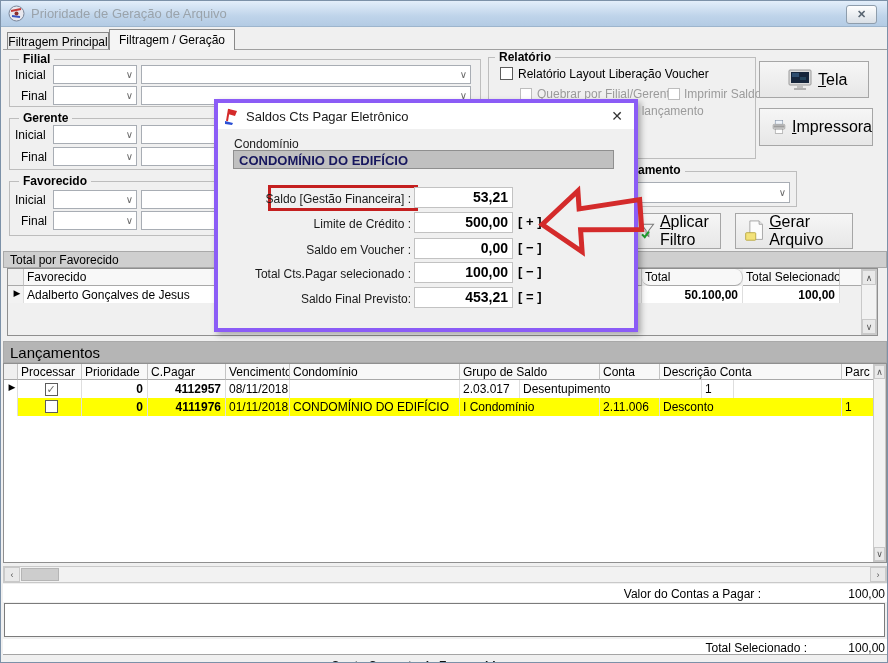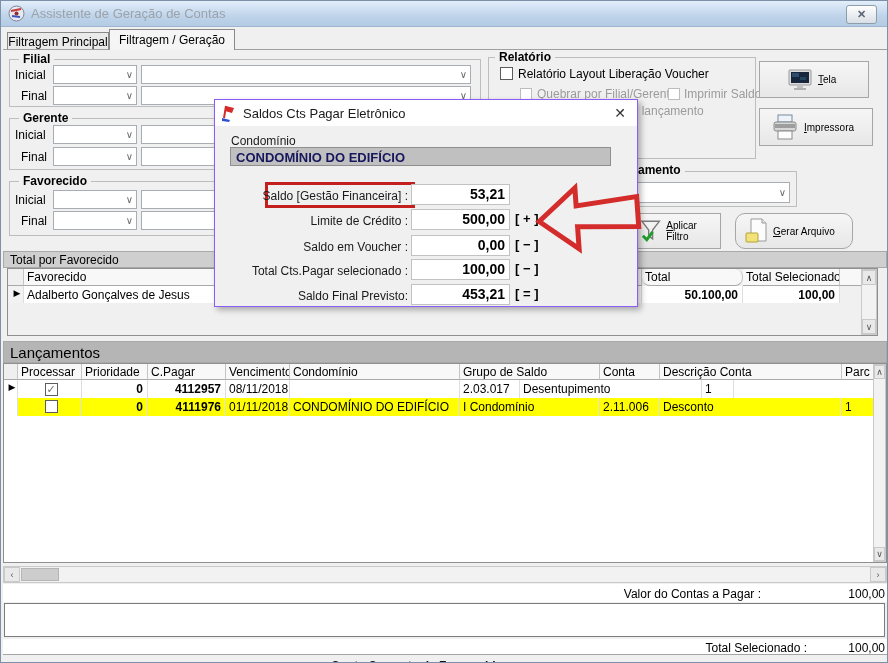--- a/index.html
+++ b/index.html
@@ -15,36 +15,36 @@
   .tab.active{left:108px;top:28px;width:126px;height:21px;line-height:21px;background:#f5f5f5;z-index:3;}
   .page{position:absolute;left:2px;top:48px;width:884px;height:613px;background:#f0f0f0;border-top:1px solid #a0a0a0;}
   .gbox{position:absolute;border:1px solid #bdbdbd;background:transparent;}
   .glabel{position:absolute;font-size:12px;font-weight:bold;color:#000;background:#f0f0f0;padding:0 4px;white-space:nowrap;}
   .lbl{position:absolute;font-size:12px;color:#000;white-space:nowrap;}
   .lbl.gray{color:#9b9b9b;}
   .combo{position:absolute;background:#fff;border:1px solid #a8adb4;}
   .chev{position:absolute;right:3px;top:50%;transform:translateY(-55%);font-size:10px;color:#6b6b6b;}
   .cb{position:absolute;width:13px;height:13px;background:#fff;border:1px solid #5c5c5c;}
   .cb.disabled{border-color:#bdbdbd;}
-  .btn{position:absolute;background:linear-gradient(#f6f6f6,#e7e7e7);border:1px solid #a6a6a6;font-size:10px;color:#000;
+  .btn{position:absolute;background:linear-gradient(#f6f6f6,#e7e7e7);border:1px solid #a6a6a6;font-size:16px;color:#000;
     display:flex;align-items:center;cursor:default;}
   .ulf::first-letter{text-decoration:underline;}
   .band{position:absolute;font-size:12px;color:#000;background:#c7c7c7;border:1px solid #a9a9a9;padding-left:6px;}
   .grid{position:absolute;background:#fff;border:1px solid #8f8f8f;}
   .gh{font-size:12px;color:#000;background:#f8f8f8;border-right:1px solid #c4c4c4;border-bottom:1px solid #a9a9a9;
     padding:1px 0 0 3px;white-space:nowrap;overflow:hidden;}
   .gc{font-size:12px;color:#000;border-right:1px solid #dedede;padding:2px 0 0 3px;white-space:nowrap;overflow:hidden;}
   .num{text-align:right;padding-right:4px;font-weight:bold;}
   .row{display:flex;}
   .marker{font-size:9px;color:#000;text-align:center;}
   .sb{position:absolute;background:#f2f2f2;border:1px solid #c9c9c9;}
   .sb .arr{position:absolute;left:0;width:100%;font-size:9px;color:#565656;text-align:center;background:#e9e9e9;border:1px solid #c9c9c9;}
   .thumb{position:absolute;background:#cdcdcd;border:1px solid #b5b5b5;}
-  .modal{position:absolute;left:213px;top:98px;width:424px;height:208px;background:#f0f0f0;
-    border:1px solid #8b5cf6;box-shadow:3px 3px 6px rgba(0,0,0,0.3);z-index:10;}
+  .modal{position:absolute;left:213px;top:98px;width:424px;height:233px;background:#f0f0f0;
+    border:4px solid #8b5cf6;box-shadow:3px 3px 6px rgba(0,0,0,0.3);z-index:10;}
   .modal-tb{position:absolute;left:0;top:0;width:100%;height:26px;background:#fff;}
   .modal-title{position:absolute;left:28px;top:6px;font-size:13px;color:#1a1a1a;white-space:nowrap;}
   .modal-close{position:absolute;right:8px;top:4px;width:18px;height:18px;font-size:14px;color:#333;text-align:center;line-height:18px;cursor:default;}
   .mlbl{position:absolute;font-size:12px;color:#1a1a1a;text-align:right;white-space:nowrap;}
   .mval{position:absolute;width:99px;height:21px;background:#fff;border:1px solid #c2c2c2;
     font-size:14px;font-weight:bold;color:#000;text-align:right;padding:1px 4px 0 0;}
   .mop{position:absolute;font-size:13px;font-weight:bold;color:#000;white-space:nowrap;}
   .redbox{position:absolute;border:3px solid #c41f1f;background:transparent;}
   .footrow{position:absolute;background:#fff;}
   .ftxt{position:absolute;font-size:12px;color:#000;text-align:right;white-space:nowrap;}
@@ -54,21 +54,21 @@
 
 <div class="window">
 
   <div class="titlebar">
     <svg style="position:absolute;left:7px;top:4px" width="17" height="17" viewBox="0 0 17 17">
       <circle cx="8.5" cy="8.5" r="7.5" fill="#e8e8ee" stroke="#7a8699"></circle>
       <path d="M3 6 L13 4" stroke="#c23a3a" stroke-width="2" fill="none"></path>
       <path d="M4 11 L12 12" stroke="#3a55c2" stroke-width="2" fill="none"></path>
       <circle cx="8.5" cy="8.5" r="2" fill="#8c2f2f"></circle>
     </svg>
-    <span class="title-text">Assistente de Geração de Contas</span>
+    <span class="title-text">Prioridade de Geração de Arquivo</span>
     <div class="win-close">
       <span>✕</span>
     </div>
   </div>
 
   <div class="tab inactive">Filtragem Principal</div>
   <div class="tab active">Filtragem / Geração</div>
   <div class="page"></div>
 
   <div class="gbox" style="left:8px;top:58px;width:472px;height:48px;"></div>
@@ -159,21 +159,21 @@
       <span class="chev">∨</span>
     </div>
 
   <div class="btn" style="left:618px;top:212px;width:102px;height:36px;">
     <svg style="margin-left:20px;" width="22" height="24" viewBox="0 0 22 24">
       <path d="M2 2 L20 2 L13 11 L13 20 L9 17 L9 11 Z" fill="#f2f2f2" stroke="#7a7a7a" stroke-width="1.5"></path>
       <path d="M3 17 L7 21 L13 13" fill="none" stroke="#1f9e2c" stroke-width="3"></path>
     </svg>
     <span class="ulf" style="margin-left:5px;">Aplicar Filtro</span>
   </div>
-  <div class="btn" style="left:734px;top:212px;width:118px;height:36px;border-radius:10px;">
+  <div class="btn" style="left:734px;top:212px;width:118px;height:36px;">
     <svg style="margin-left:8px;" width="24" height="28" viewBox="0 0 24 28">
       <path d="M7 2 L18 2 L22 6 L22 24 L7 24 Z" fill="#fcfcfc" stroke="#9a9a9a"></path>
       <path d="M18 2 L18 6 L22 6" fill="#e8e8e8" stroke="#9a9a9a"></path>
       <rect x="2" y="16" width="12" height="9" rx="1" fill="#f3e27a" stroke="#b3a23a"></rect>
     </svg>
     <span class="ulf" style="margin-left:5px;">Gerar Arquivo</span>
   </div>
 
   <div class="band" style="left:2px;top:250px;width:884px;height:17px;line-height:16px;background:#cfcfcf;">Total por Favorecido</div>
   <div class="grid" style="left:6px;top:267px;width:871px;height:68px;background:#f0f0f0;">

